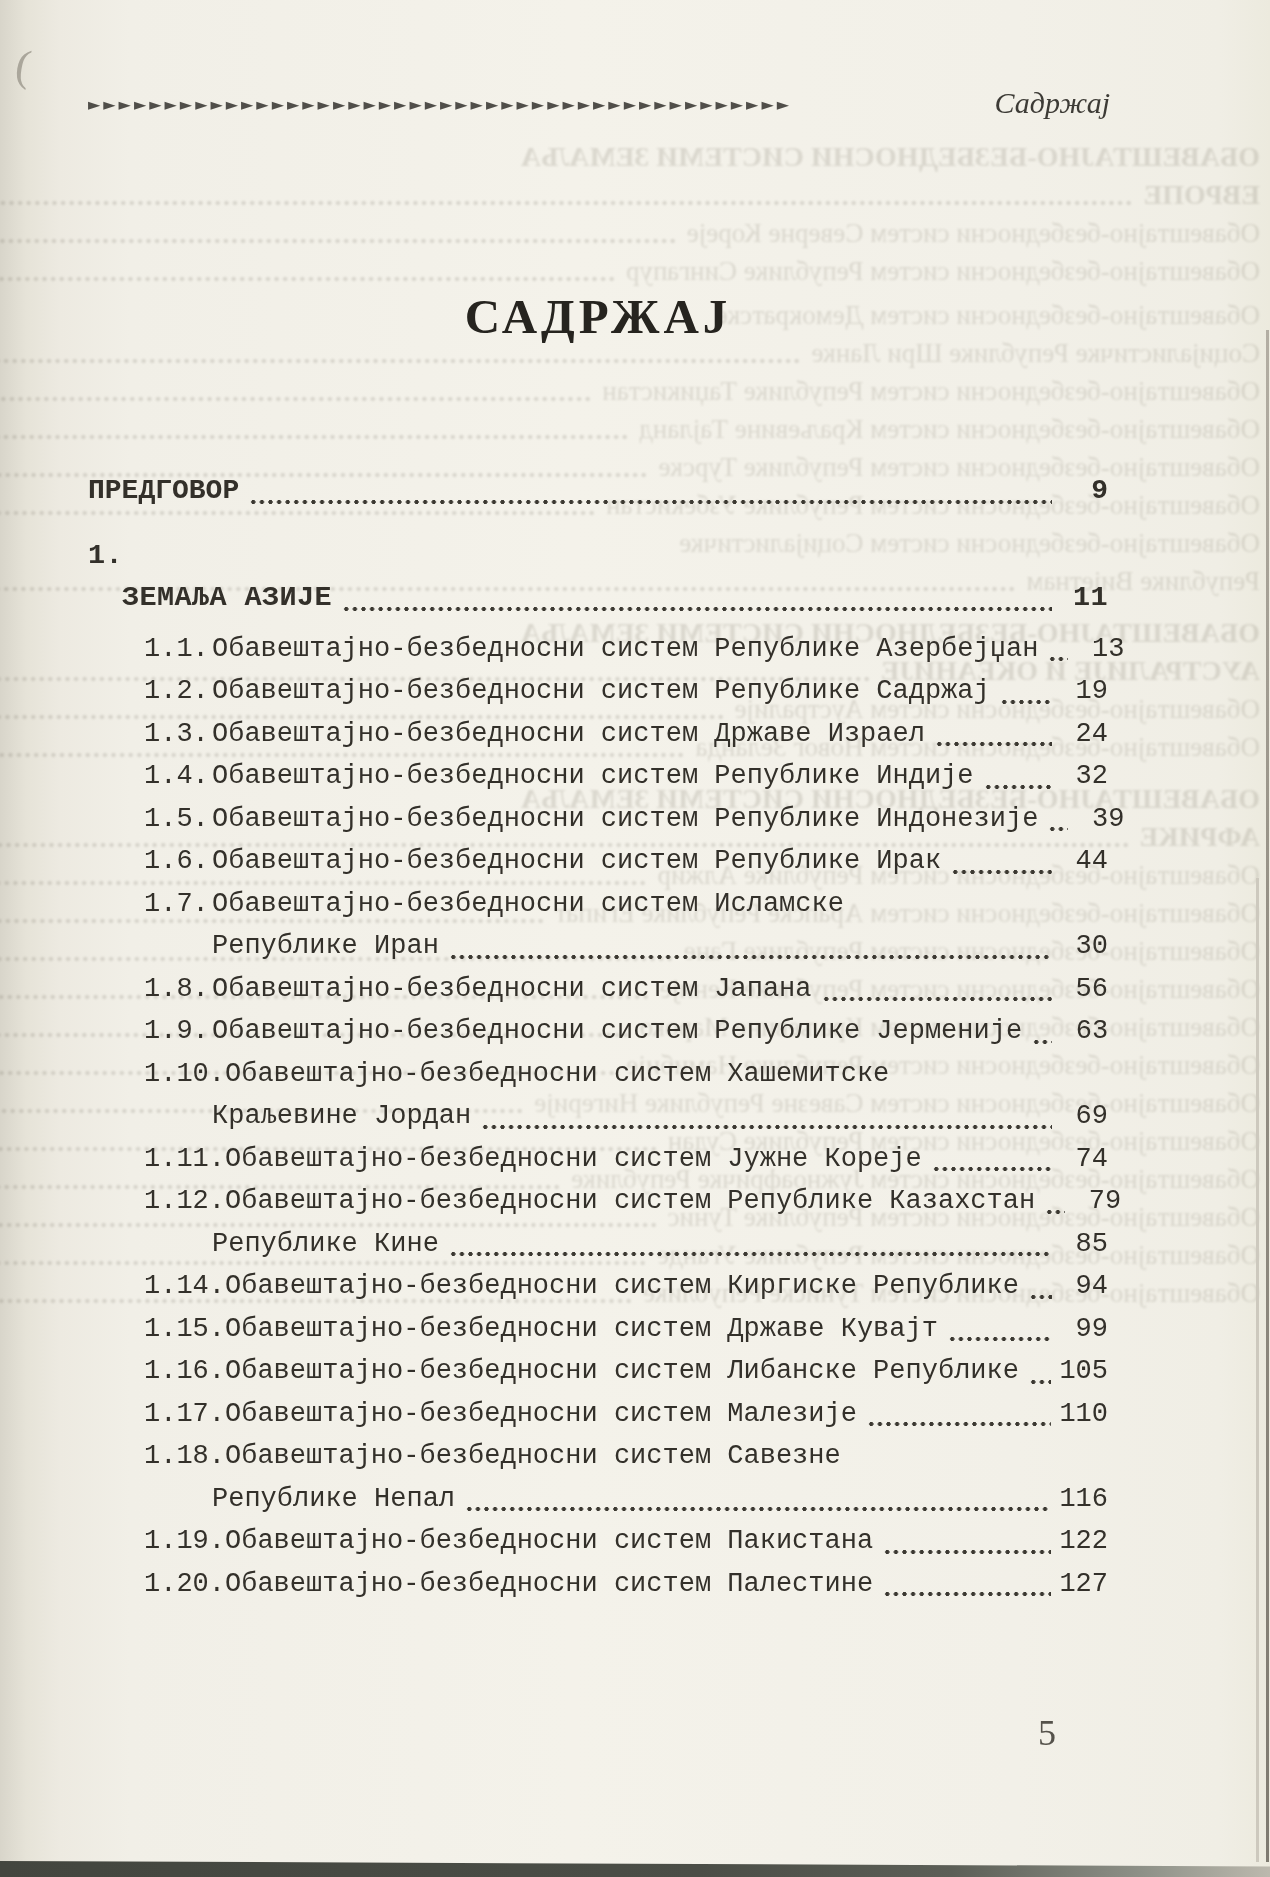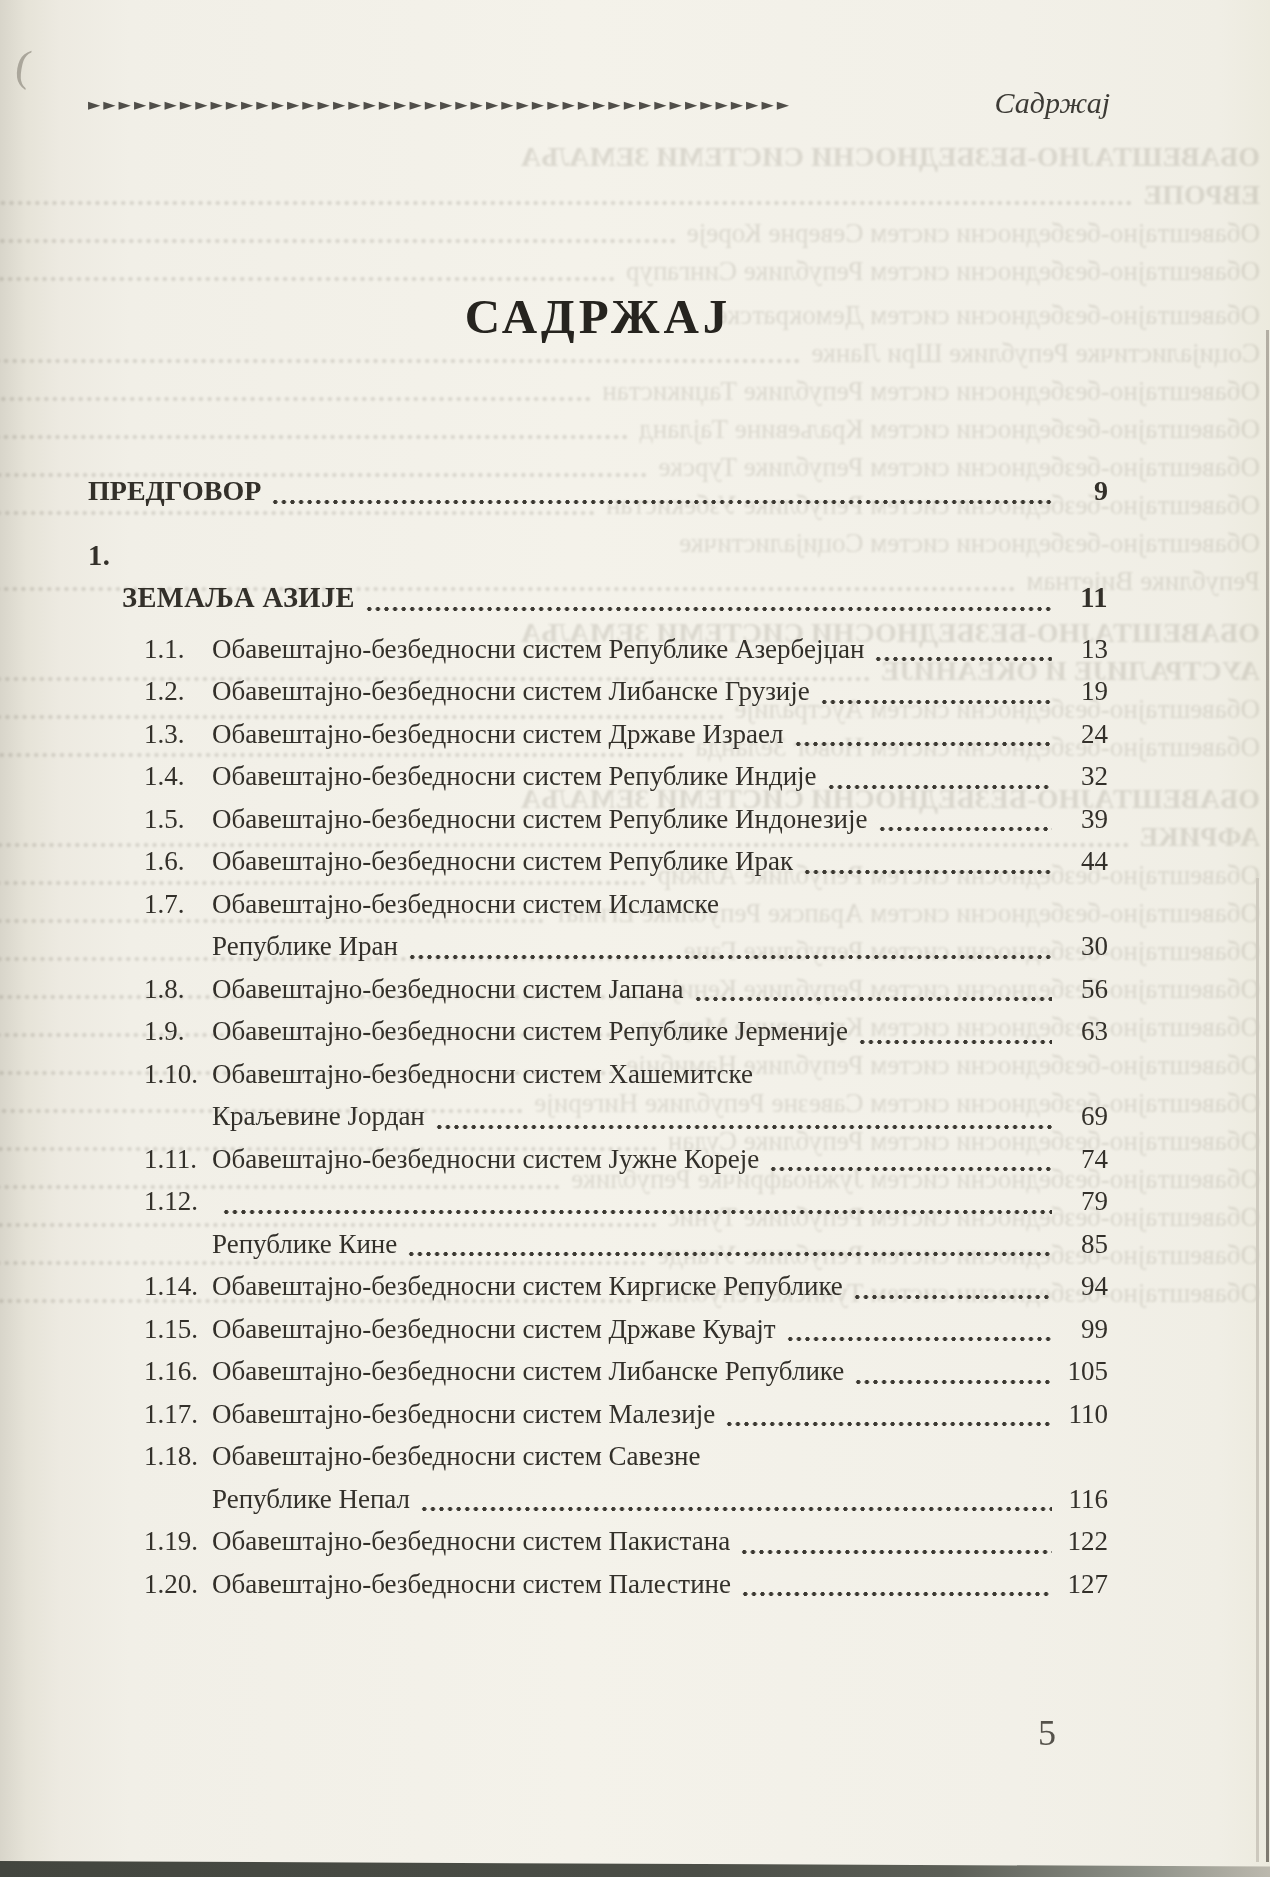--- a/index.html
+++ b/index.html
@@ -58,21 +58,21 @@
   }
   .title{
     position:absolute;top:288px;left:88px;width:1020px;margin:0;
     text-align:center;font-size:49px;font-weight:bold;letter-spacing:4px;
     color:#26241f;z-index:2;
   }
   .toc{
     position:absolute;top:470px;left:88px;width:1020px;z-index:2;
     font-size:27px;
   }
-  .toc .row{line-height:42.5px;}
+  .toc .row{line-height:42.5px;font-family:Liberation Mono, monospace;}
   .preface-row{font-weight:bold;font-size:28px;margin-bottom:22px;}
   .sec-row{font-weight:bold;font-size:28.5px;line-height:43px;letter-spacing:.4px;}
   .sec-num{flex:0 0 34px;}
   .entries{margin-left:56px;margin-top:8px;}
   .folio{
     position:absolute;top:1712px;left:1038px;z-index:2;
     font-size:36px;color:#55524b;
   }
   
   .bottom-band{
@@ -272,21 +272,21 @@
 
       <div class="entries" id="entries">
           <div class="row">
             <span class="enum">1.1.</span>
             <span class="etext">Обавештајно-безбедносни систем Републике Азербејџан</span>
             <span class="leader"></span>
             <span class="pg">13</span>
           </div>
           <div class="row">
             <span class="enum">1.2.</span>
-            <span class="etext">Обавештајно-безбедносни систем Либанске Грузије</span>
+            <span class="etext">Обавештајно-безбедносни систем Републике Садржај</span>
             <span class="leader"></span>
             <span class="pg">19</span>
           </div>
           <div class="row">
             <span class="enum">1.3.</span>
             <span class="etext">Обавештајно-безбедносни систем Државе Израел</span>
             <span class="leader"></span>
             <span class="pg">24</span>
           </div>
           <div class="row">
@@ -340,20 +340,21 @@
             <span class="pg">69</span>
           </div>
           <div class="row">
             <span class="enum">1.11.</span>
             <span class="etext">Обавештајно-безбедносни систем Јужне Кореје</span>
             <span class="leader"></span>
             <span class="pg">74</span>
           </div>
           <div class="row">
             <span class="enum">1.12.</span>
+            <span class="etext">Обавештајно-безбедносни систем Републике Казахстан</span>
             <span class="leader"></span>
             <span class="pg">79</span>
           </div>
           <div class="row">
             <span class="enum"></span>
             <span class="etext">Републике Кине</span>
             <span class="leader"></span>
             <span class="pg">85</span>
           </div>
           <div class="row">

